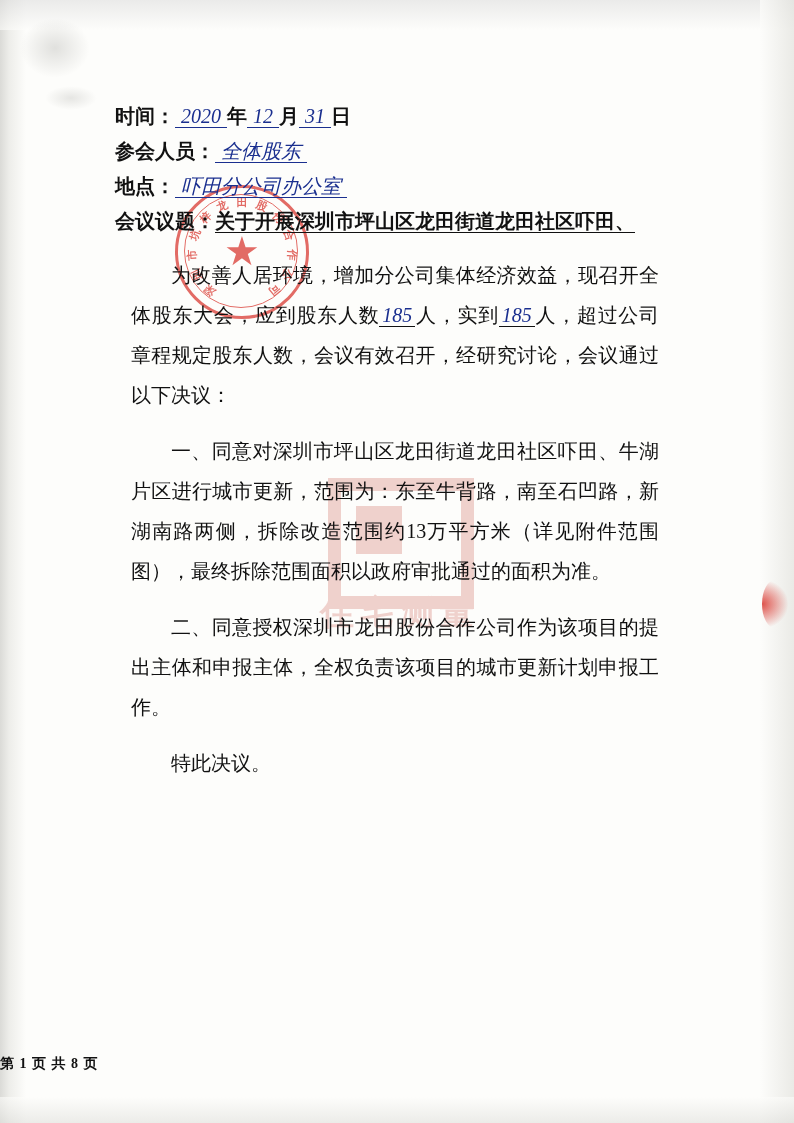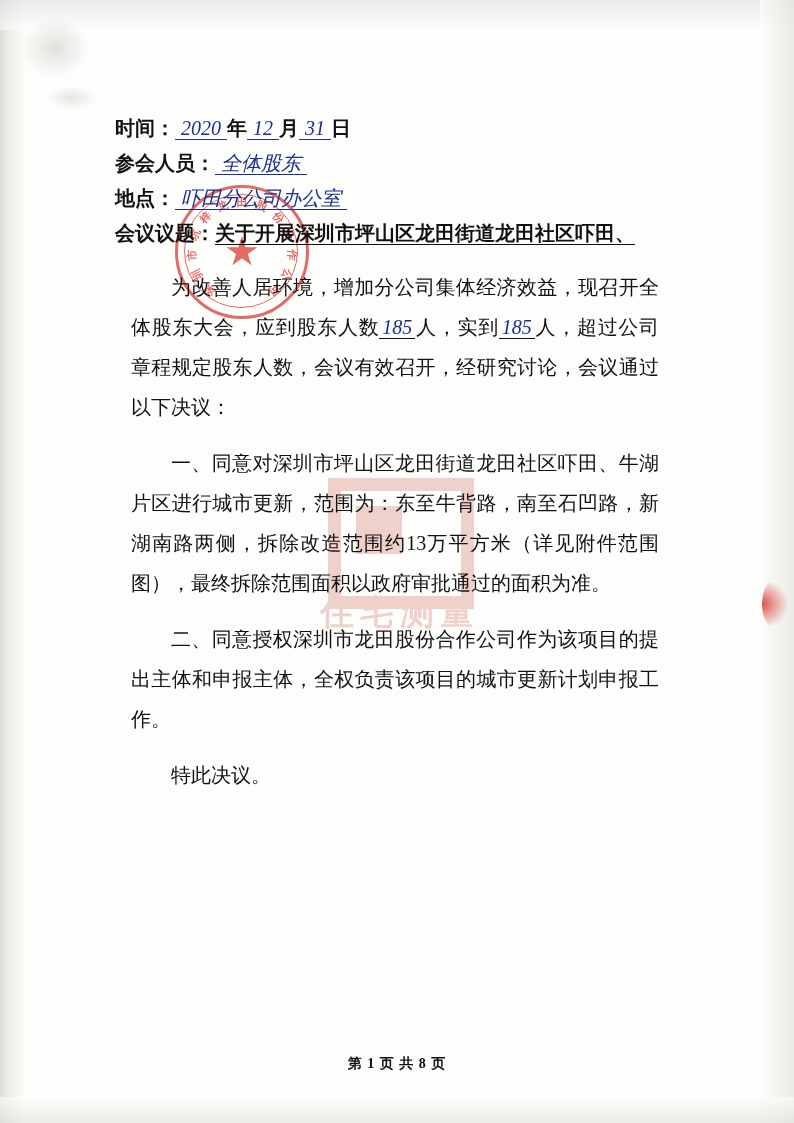--- a/index.html
+++ b/index.html
@@ -76,21 +76,21 @@
     font-size: 25px;
     line-height: 34px;
     color: #111;
     letter-spacing: 1px;
   }
   .doc-title .line2 {
     display: block;
   }
 
   .meta {
-    margin-top: 16px;
+    margin-top: 4px;
     font-size: 20px;
     font-weight: bold;
     line-height: 35px;
     color: #111;
   }
   .meta-row {
     white-space: nowrap;
     position: relative;
   }
   .hand {
@@ -130,21 +130,20 @@
     font-style: italic;
     border-bottom: 1px solid #111;
     padding: 0 3px;
   }
 
   .footer {
     position: absolute;
     left: 0;
     top: 1055px;
     width: 794px;
-    text-align: center;
     font-size: 14px;
     font-weight: bold;
     color: #111;
     letter-spacing: 1px;
   }
 
   
   .seal {
     position: absolute;
     left: 175px;

